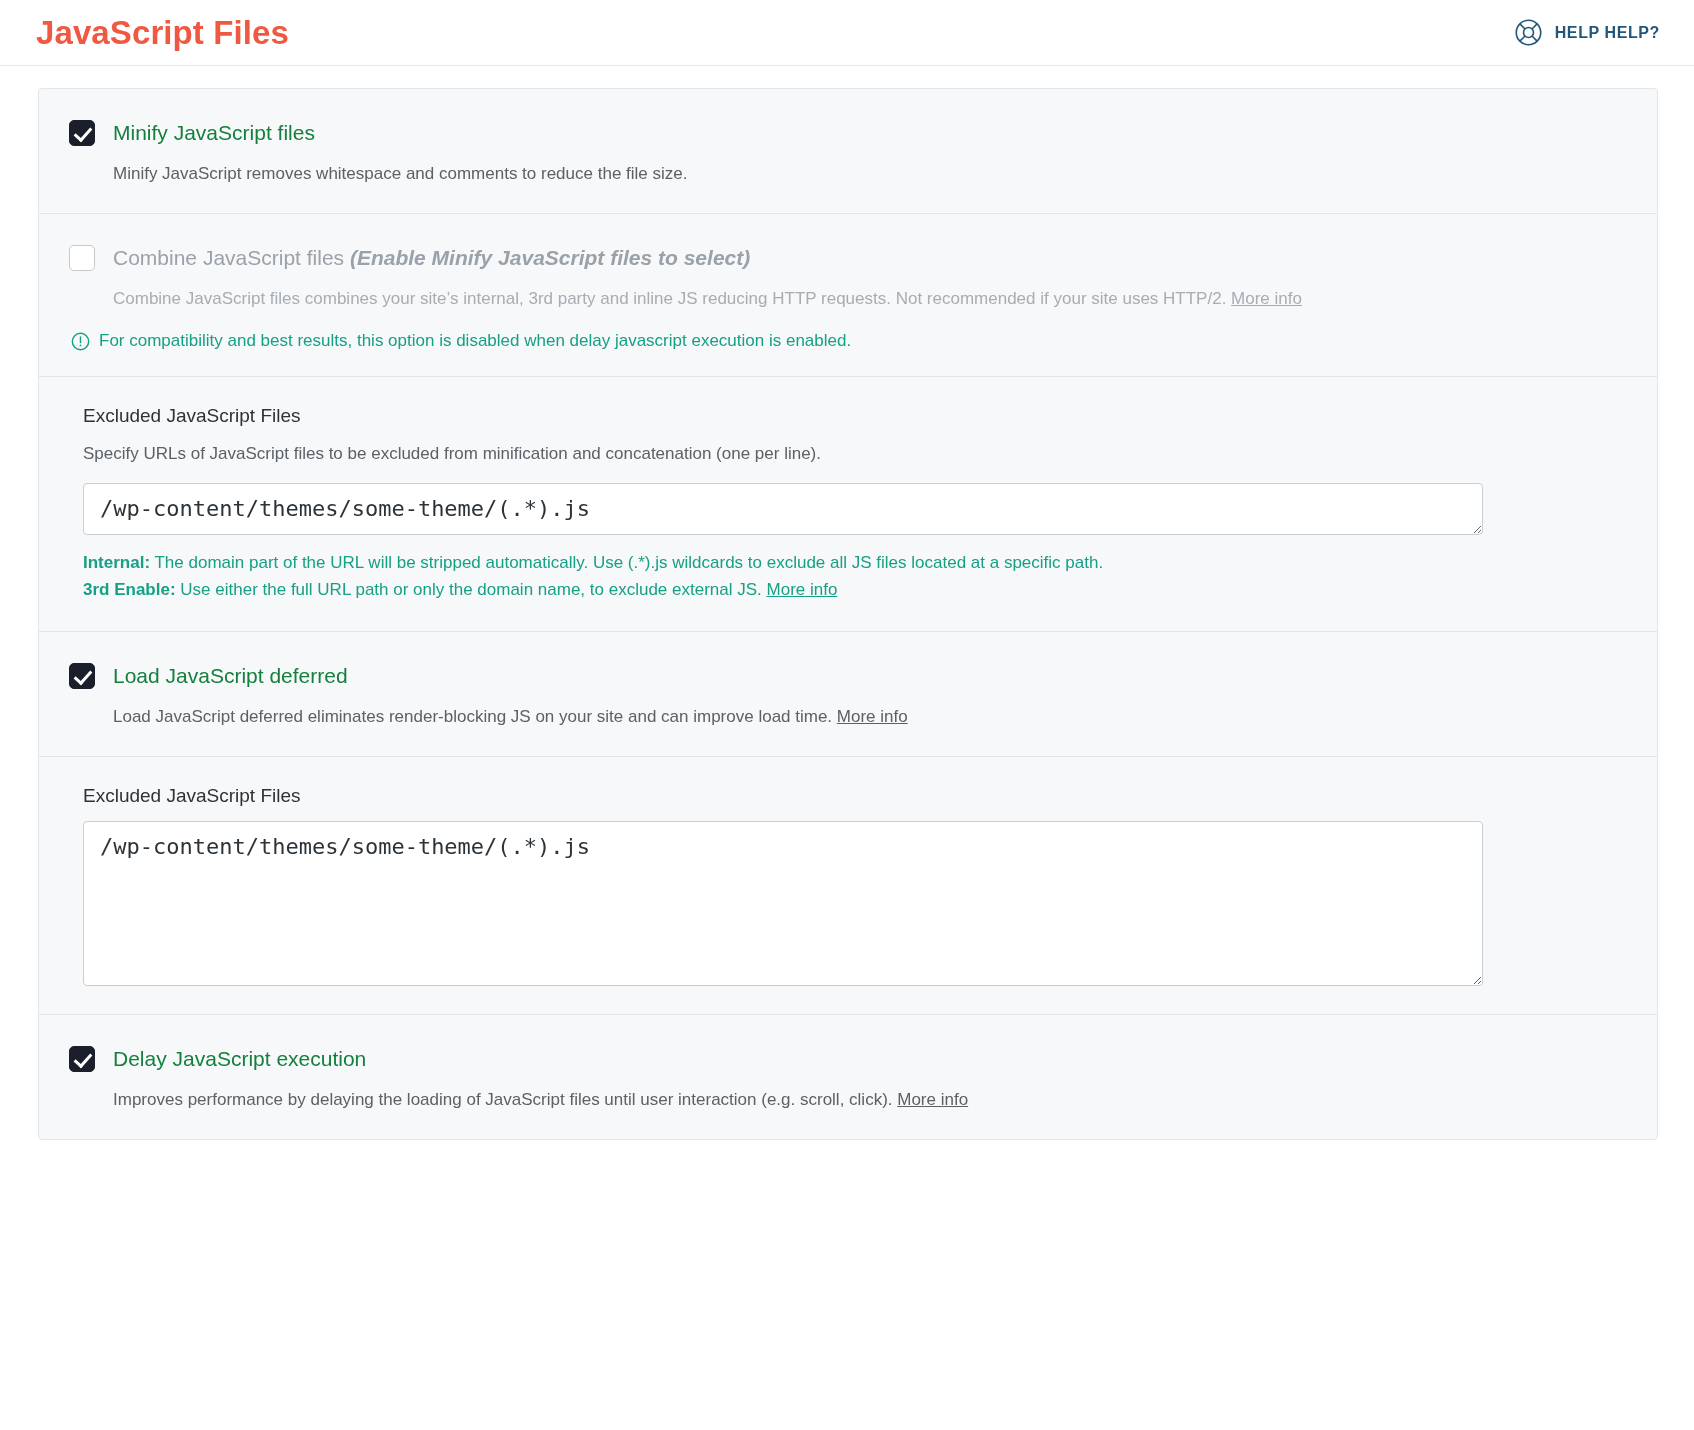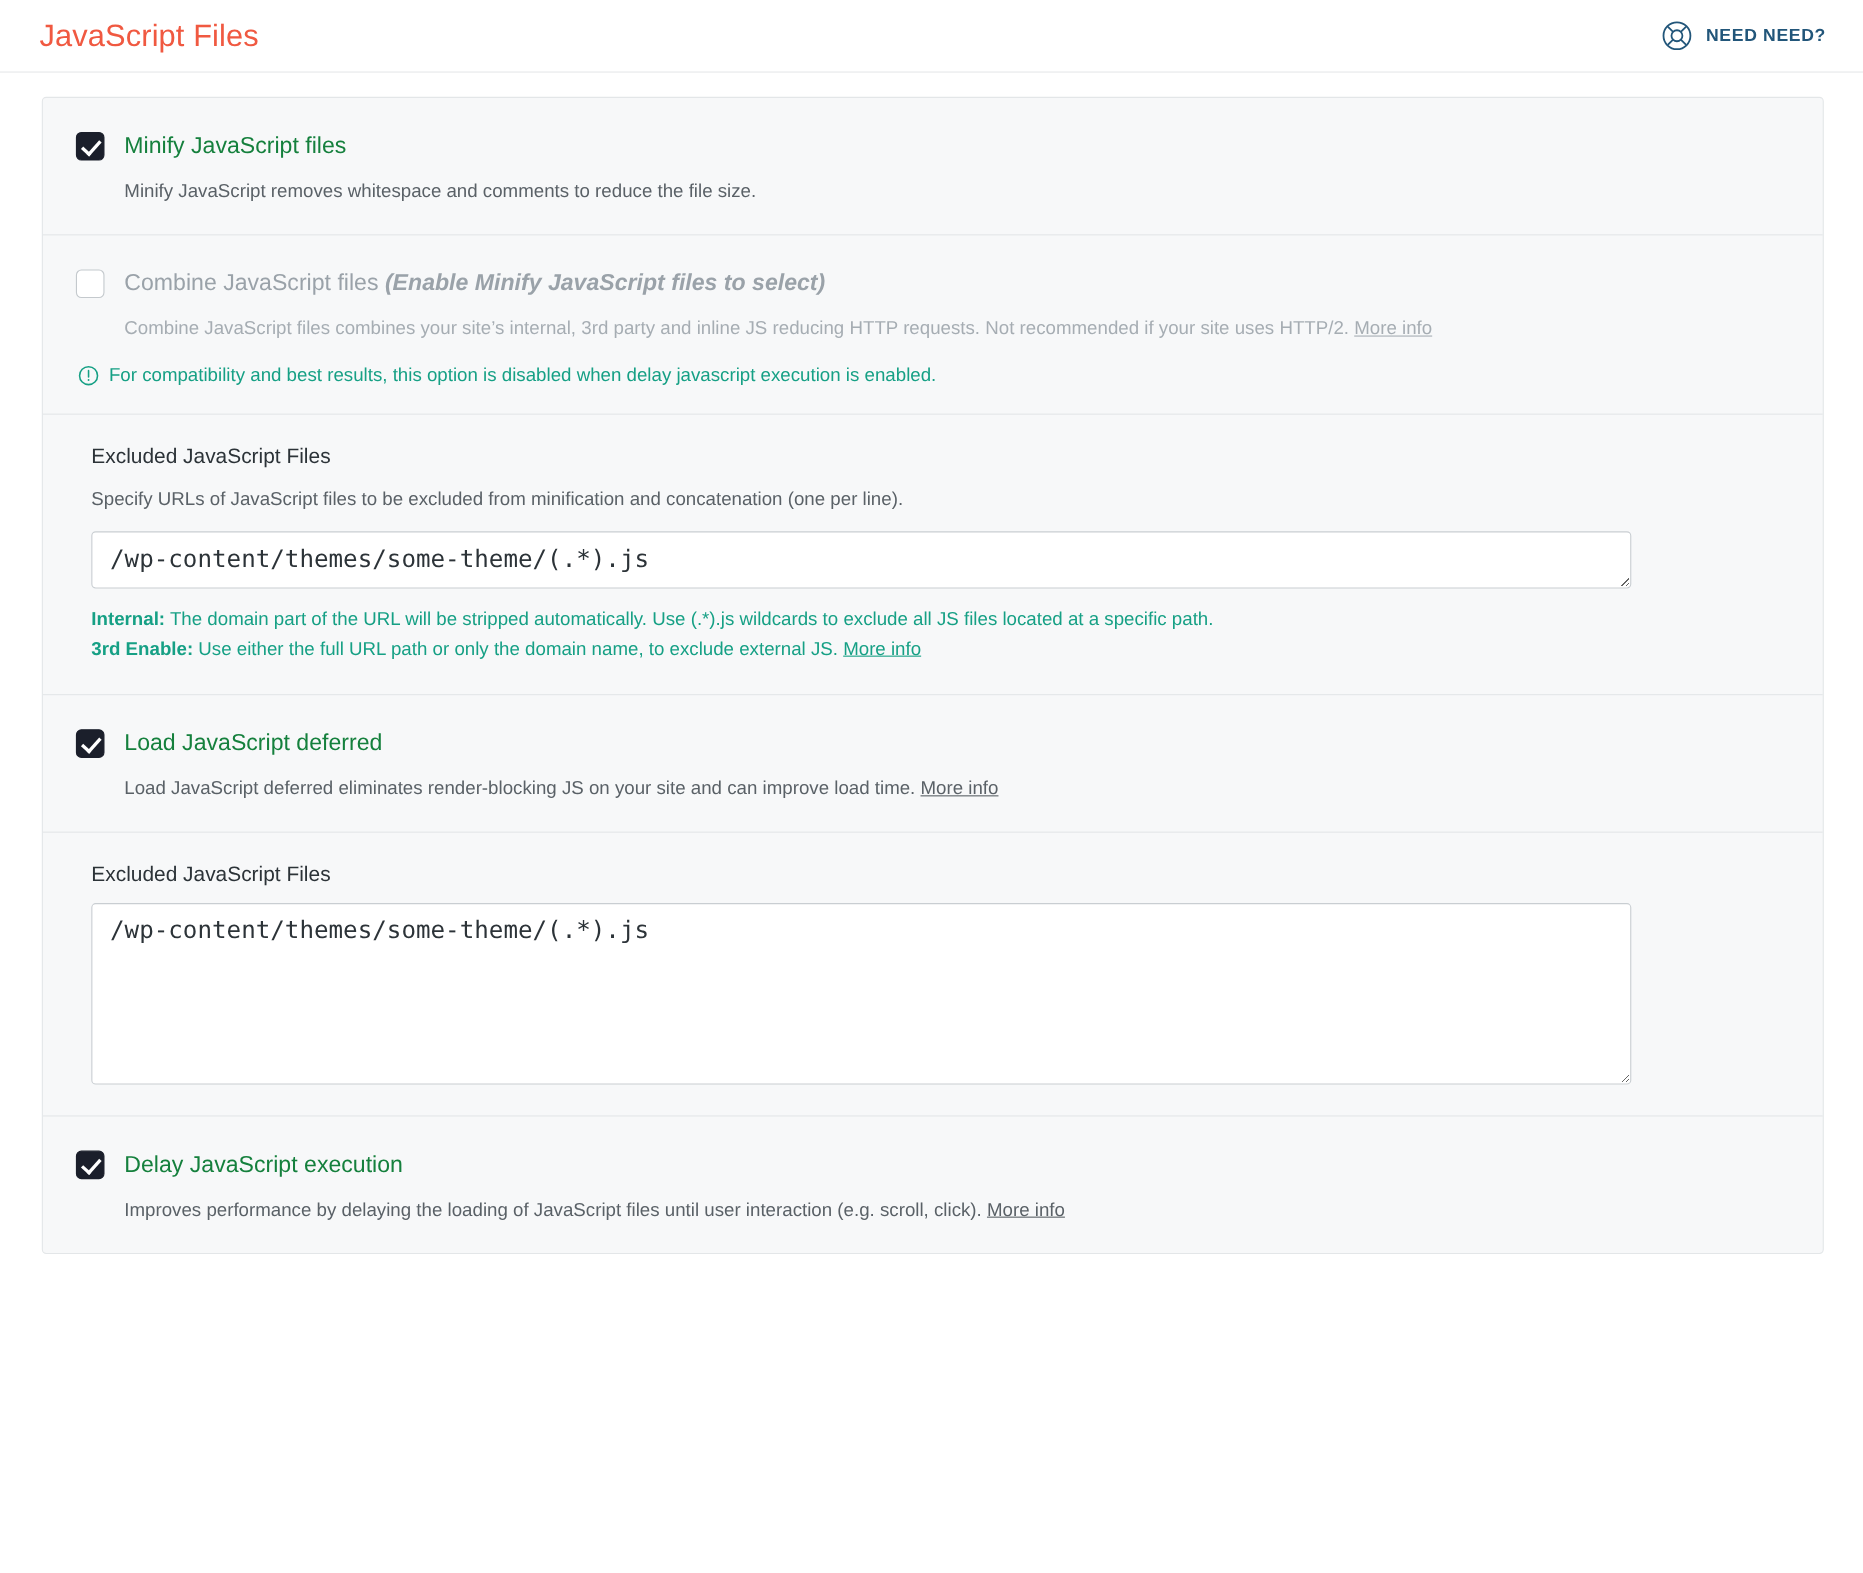--- a/index.html
+++ b/index.html
@@ -21,22 +21,22 @@
   .page-header {
     height: 66px;
     display: flex;
     align-items: center;
     justify-content: space-between;
     padding: 0 16px 0 36px;
     border-bottom: 1px solid #e6e8ea;
     background: #ffffff;
   }
   .page-title {
-    font-size: 28px;
-    font-weight: normal;
+    font-size: 33px;
+    font-weight: bold;
     color: #f05941;
     letter-spacing: 0.1px;
   }
   .need-help {
     display: flex;
     align-items: center;
     gap: 12px;
     padding-right: 18px;
     cursor: pointer;
   }
@@ -197,21 +197,21 @@
     <span class="lifebuoy">
       <svg viewBox="0 0 32 32" width="29" height="29" fill="none" stroke="#22567a" stroke-width="1.8">
         <circle cx="16" cy="16" r="13.5"></circle>
         <circle cx="16" cy="16" r="5.5"></circle>
         <line x1="6.8" y1="6.8" x2="12.1" y2="12.1"></line>
         <line x1="19.9" y1="19.9" x2="25.2" y2="25.2"></line>
         <line x1="25.2" y1="6.8" x2="19.9" y2="12.1"></line>
         <line x1="12.1" y1="19.9" x2="6.8" y2="25.2"></line>
       </svg>
     </span>
-    <span class="need-help-label">NEED NEED?</span>
+    <span class="need-help-label">HELP HELP?</span>
   </div>
 </div>
 
 <div class="panel">
 
   <div class="row">
     <div class="opt-head">
       <span class="checkbox checked"></span>
       <span class="opt-label">Minify JavaScript files</span>
     </div>

